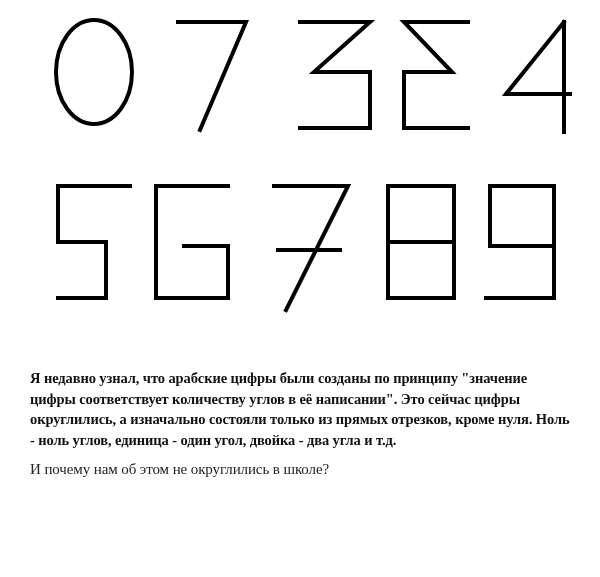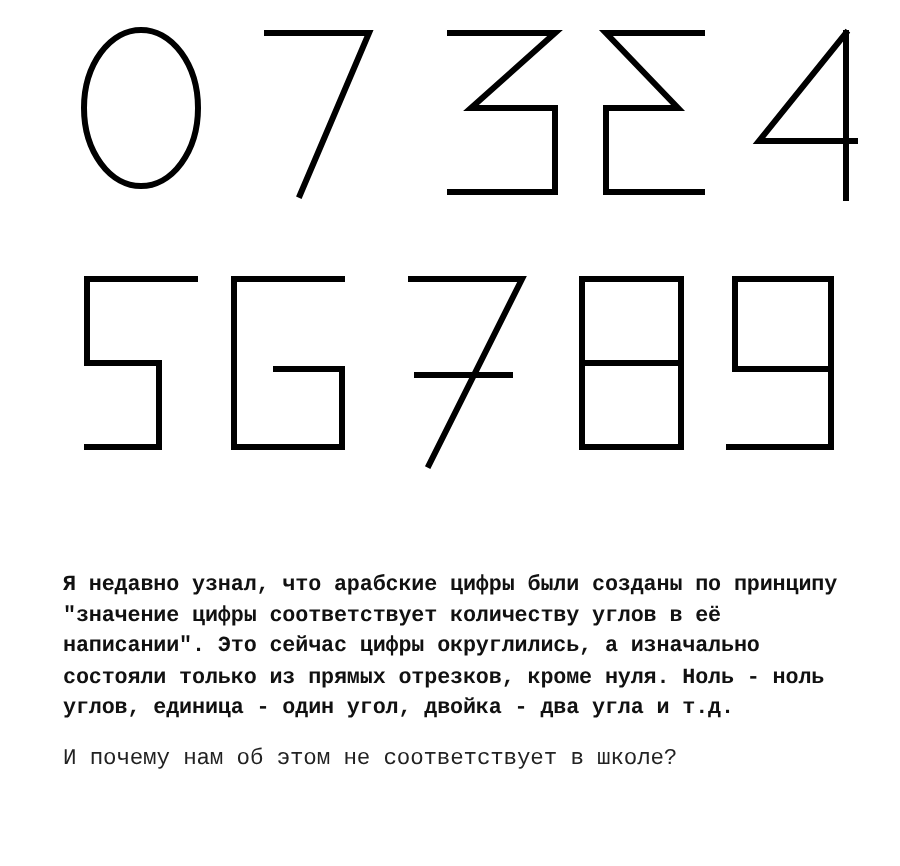--- a/index.html
+++ b/index.html
@@ -39,22 +39,22 @@
   .digit svg {
     display: block;
   }
   .caption {
     position: absolute;
     left: 30px;
     top: 368px;
     width: 545px;
   }
   .caption p {
-    margin: 12px;
-    font-family: Liberation Mono, monospace;
+    margin: 0;
+    font-family: Liberation Serif, serif;
     font-weight: bold;
     font-size: 14.5px;
     line-height: 1.42;
     color: #111111;
     letter-spacing: -0.1px;
   }
   .caption .question {
     margin-top: 9px;
     font-weight: normal;
     font-size: 15px;
@@ -136,16 +136,16 @@
           <polyline points="84,76 20,76 20,16 84,16 84,128 16,128"></polyline>
         </svg>
       </div>
 
     </div>
 
   </div>
 
   <div class="caption">
     <p>Я недавно узнал, что арабские цифры были созданы по принципу "значение цифры соответствует количеству углов в её написании". Это сейчас цифры округлились, а изначально состояли только из прямых отрезков, кроме нуля. Ноль - ноль углов, единица - один угол, двойка - два угла и т.д.</p>
-    <p class="question">И почему нам об этом не соответствует в школе?</p>
+    <p class="question">И почему нам об этом не округлились в школе?</p>
   </div>
 
 </div>
 
 </body></html>

